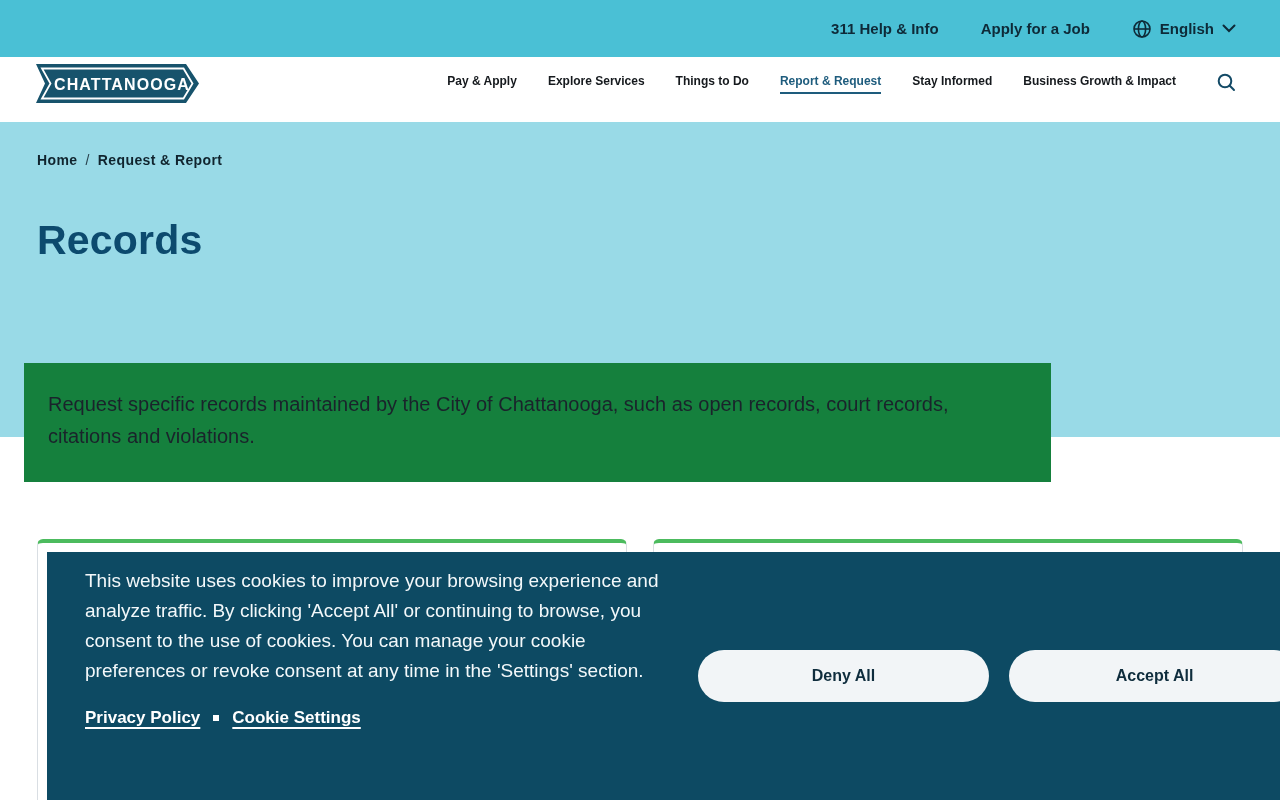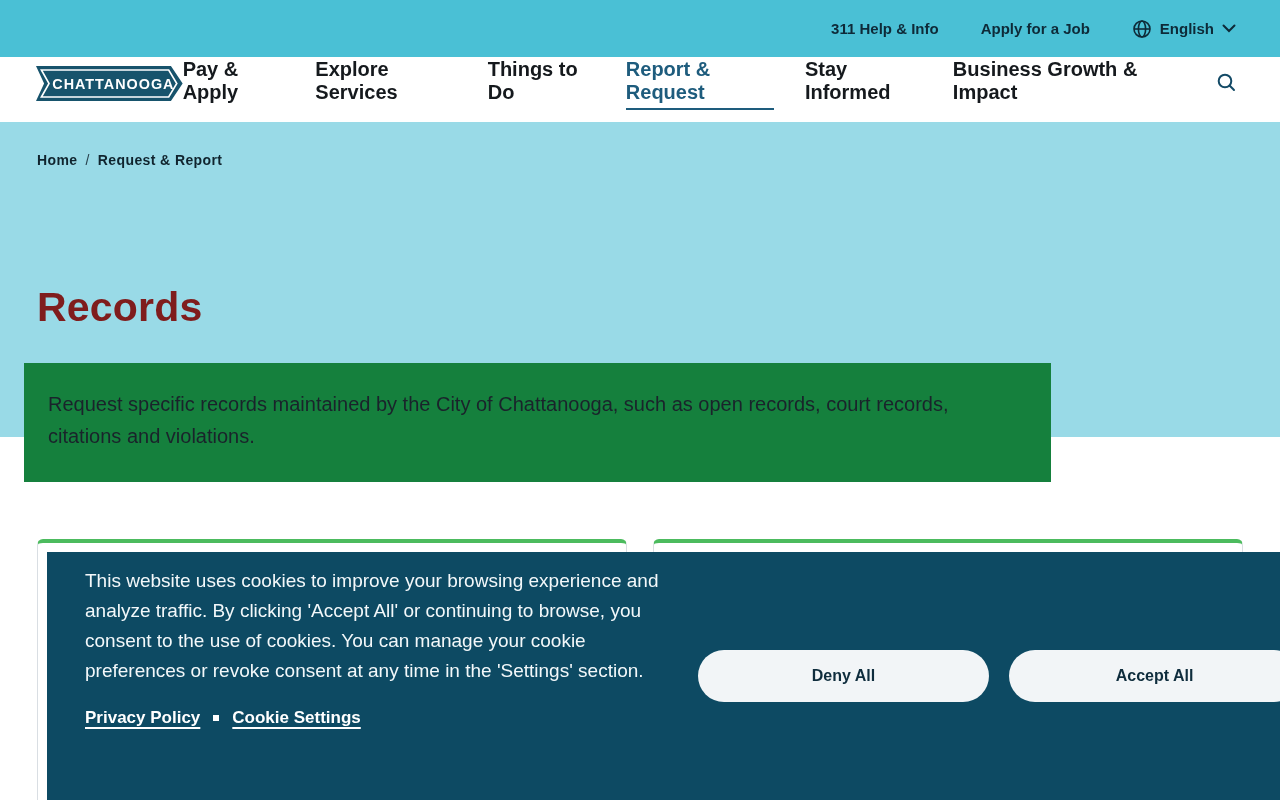--- a/index.html
+++ b/index.html
@@ -21,32 +21,32 @@
 
   
   .header {
     height:65px; background:#ffffff;
     display:flex; align-items:center; justify-content:space-between;
     padding:0 42px 12px 36px;
   }
   .logo { display:block; cursor:pointer; }
   .mainnav { display:flex; align-items:center; gap:31px; }
   .mainnav a {
-    color:#15191D; font-size:20px; font-weight:bold; text-decoration:none;
+    color:#15191D; font-size:12px; font-weight:bold; text-decoration:none;
     padding-bottom:4px; border-bottom:2px solid transparent; cursor:pointer;
   }
   .mainnav a.active { color:#1E5C7D; border-bottom-color:#1E5C7D; }
   .search-btn { background:none; border:none; cursor:pointer; padding:2px; margin-left:8px; }
 
   
   .hero { height:315px; background:#99DAE7; padding:30px 0 0 37px; }
   .breadcrumb { display:flex; align-items:center; gap:8px; font-size:14px; font-weight:bold; color:#10242E; letter-spacing:0.4px; }
   .breadcrumb a { color:#10242E; text-decoration:none; cursor:pointer; }
   .breadcrumb .sep { font-weight:normal; color:#27404C; }
-  .hero h1 { margin-top:116px; font-size:41px; font-weight:bold; color:#7f1d1d; letter-spacing:0.2px; }
+  .hero h1 { margin-top:49px; font-size:41px; font-weight:bold; color:#0c4a6e; letter-spacing:0.2px; }
 
   
   .intro-card {
     position:absolute; left:24px; top:363px; width:1027px;
     background:#15803d; padding:25px 40px 30px 24px;
   }
   .intro-card p { font-size:20px; line-height:32px; color:#1A232B; max-width:930px; }
 
   
   .cards-row { position:absolute; top:539px; left:37px; display:flex; gap:26px; }

